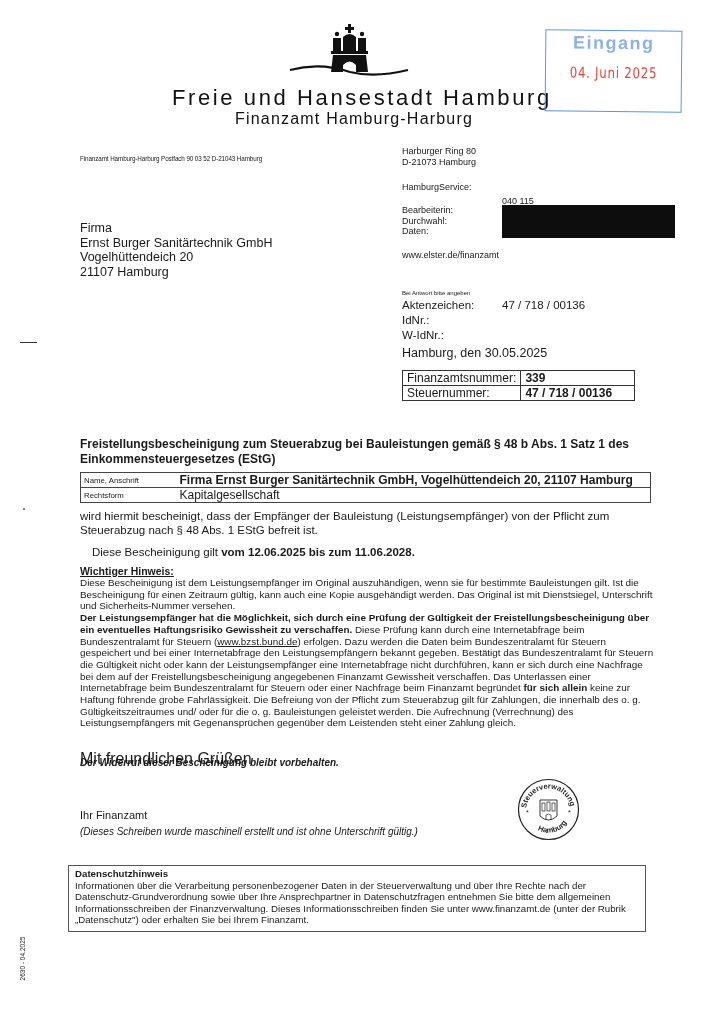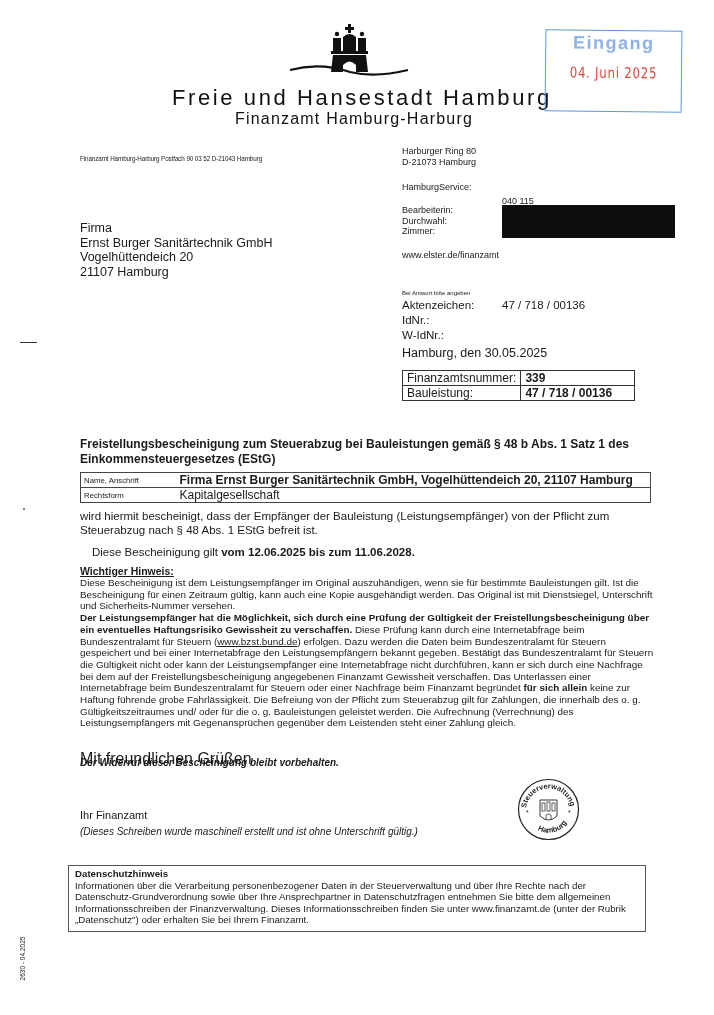--- a/index.html
+++ b/index.html
@@ -114,40 +114,40 @@
 
 <div class="abs info" style="top:146px;">
   <div>Harburger Ring 80</div>
   <div>D-21073 Hamburg</div>
 </div>
 <div class="abs info" style="top:182px;">HamburgService:</div>
 <div class="abs info" style="top:196px; left:502px;">040 115</div>
 <div class="abs info" style="top:205px;">
   <div>Bearbeiterin:</div>
   <div>Durchwahl:</div>
-  <div>Zimmer:</div>
+  <div>Daten:</div>
 </div>
 <div class="abs redact"></div>
 <div class="abs info" style="top:250px;">www.elster.de/finanzamt</div>
 
 <div class="abs small-note">Bei Antwort bitte angeben</div>
 <div class="abs ref-row" style="top:299px;">Aktenzeichen:</div>
 <div class="abs ref-row" style="top:299px; left:502px;">47 / 718 / 00136</div>
 <div class="abs ref-row" style="top:314px;">IdNr.:</div>
 <div class="abs ref-row" style="top:329px;">W-IdNr.:</div>
 <div class="abs date-line">Hamburg, den 30.05.2025</div>
 
 <table class="abs numtable">
   <tbody>
   <tr>
         <td class="k">Finanzamtsnummer:</td>
         <td class="v">339</td>
       </tr>
   <tr>
-        <td class="k">Bauleistung:</td>
+        <td class="k">Steuernummer:</td>
         <td class="v">47 / 718 / 00136</td>
       </tr>
 </tbody>
   </table>
 
 <div class="abs margin-mark"></div>
 <div class="abs dot"></div>
 
 <div class="abs heading">Freistellungsbescheinigung zum Steuerabzug bei Bauleistungen gemäß § 48 b Abs. 1 Satz 1 des Einkommensteuergesetzes (EStG)</div>
 

